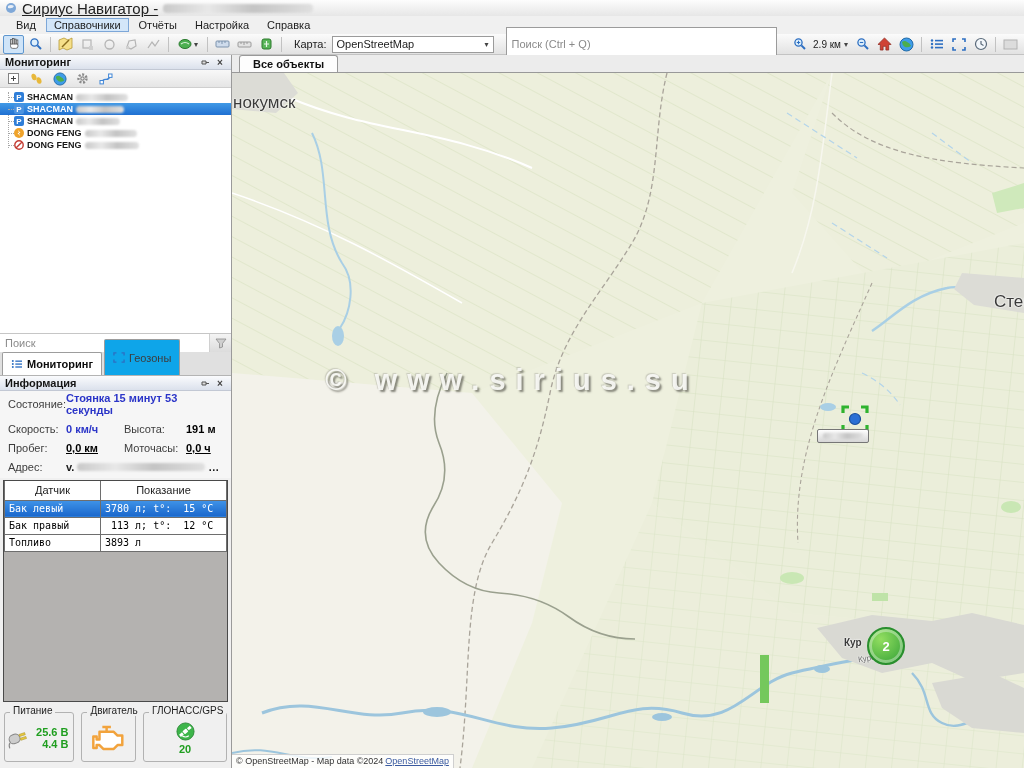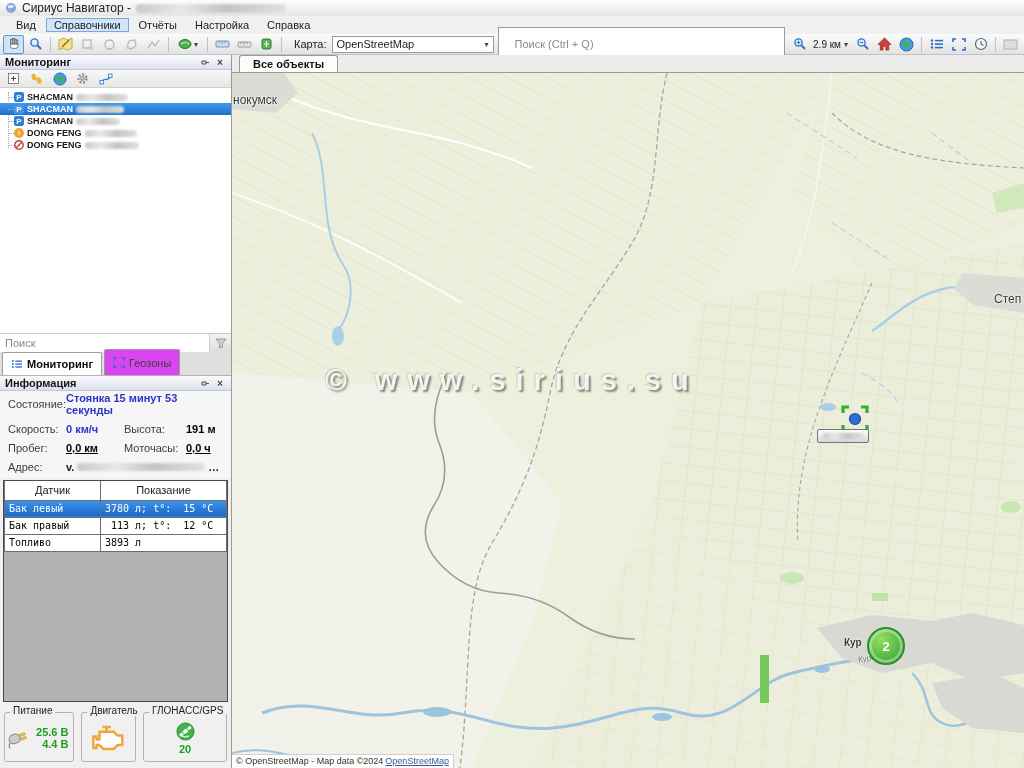--- a/index.html
+++ b/index.html
@@ -3,36 +3,36 @@
 <meta charset="utf-8">
 <style>
   * { margin:0; padding:0; box-sizing:border-box; }
   html,body { width:1024px; height:768px; overflow:hidden; }
   body { font-family:"Liberation Sans",sans-serif; font-size:11px; color:#1c1c1c; background:#f0f0f0; }
   svg { display:block; }
 
   
   .titlebar { height:16px; display:flex; align-items:center; gap:5px; padding:0 5px;
     background:linear-gradient(#fdfdfd,#e6e6e6); }
-  .titlebar .ttext { font-size:12px; color:#222; }
+  .titlebar .ttext { font-size:15px; color:#222;text-decoration:underline; }
   .menubar { height:18px; display:flex; align-items:center; gap:2px; padding:0 8px; background:#f0f0f0; }
   .menu-item { padding:1px 8px; cursor:default; }
   .menu-item.active { background:#d3e6f9; border:1px solid #7da7d8; border-radius:0; padding:0 7px; }
   .toolbar { height:21px; display:flex; align-items:center; gap:1px; padding:0 3px;
     background:linear-gradient(#fbfbfb,#e2e2e2); border-bottom:1px solid #c3c3c3; }
   .tbtn { width:21px; height:19px; display:flex; align-items:center; justify-content:center;
     border:1px solid transparent; border-radius:2px; flex:0 0 auto; }
   .tbtn.active { background:#cfe4f8; border-color:#5e96cf; }
   .tsep { width:1px; height:15px; background:#c2c2c2; margin:0 3px; flex:0 0 auto; }
   .tlabel { padding:0 4px 0 8px; flex:0 0 auto; }
   .map-select { width:162px; height:17px; background:#fff; border:1px solid #9b9b9b;
     display:flex; align-items:center; justify-content:space-between; padding:0 4px; flex:0 0 auto; }
   .arrow { font-size:8px; color:#444; }
   .tsearch { flex:1 1 auto; min-width:60px; height:34px; border:1px solid #9b9b9b; background:#fff;
-    padding:0 16px; font:inherit; color:#222; margin:0 3px; }
+    padding:0 5px; font:inherit; color:#222; margin:0 11px; }
   input::placeholder { color:#8a8a8a; opacity:1; }
   .scaletxt { font-size:10px; padding:0 2px; white-space:nowrap; }
 
   
   .main { display:flex; height:713px; }
   .sidebar { width:232px; flex:0 0 auto; background:#f0f0f0; border-right:1px solid #9a9a9a;
     display:flex; flex-direction:column; }
   .phead { height:15px; flex:0 0 auto; background:linear-gradient(#fafbfd,#dbe1ec);
     border-bottom:1px solid #c2c8d4; display:flex; align-items:center; padding:0 5px;
     font-weight:bold; color:#141414; }
@@ -52,22 +52,22 @@
   .vrow.sel { background:linear-gradient(#419ae6,#1f70d2); color:#fff; }
   .vicon { width:10px; height:10px; flex:0 0 auto; }
 
   .searchrow { height:19px; flex:0 0 auto; display:flex; border-top:1px solid #c6c6c6; background:#fff; }
   .searchrow input { flex:1; border:none; outline:none; padding:0 5px; font:inherit; }
   .filterbtn { width:22px; background:linear-gradient(#f4f4f4,#dcdcdc); border-left:1px solid #d0d0d0;
     display:flex; align-items:center; justify-content:center; }
 
   .stabs { height:24px; flex:0 0 auto; background:#e0e0e0; display:flex; align-items:flex-end;
     padding-left:2px; gap:2px; border-bottom:1px solid #b4b4b4; }
-  .stab { height:26px; display:flex; align-items:center; gap:4px; padding:0 8px;
-    border:1px solid #9d9d9d; border-bottom:none; border-radius:2px 2px 0 0; background:#d946ef; color:#3d3d3d; }
+  .stab { height:36px; display:flex; align-items:center; gap:4px; padding:0 8px;
+    border:1px solid #9d9d9d; border-bottom:none; border-radius:2px 2px 0 0; background:#0ea5e9; color:#3d3d3d; }
   .stab.active { background:#fff; font-weight:bold; color:#0c0c0c; height:23px; }
 
   .info-body { flex:0 0 auto; background:#f6f6f6; padding:1px 8px 5px 8px; display:grid;
     grid-template-columns:58px 58px 62px 1fr; row-gap:7px; align-items:center; }
   .ilabel { color:#3d3d3d; }
   .ival { font-weight:bold; color:#000; }
   .blue { color:#2b35c8; }
   .und { text-decoration:underline; }
   .span3 { grid-column:2 / span 3; }
   .addr { grid-column:2 / span 3; display:flex; align-items:center; gap:3px; font-weight:bold; }
@@ -90,21 +90,21 @@
   .greenval { color:#1f9e1f; font-weight:bold; font-size:11px; }
 
   
   .maparea { flex:1 1 auto; display:flex; flex-direction:column; min-width:0; }
   .maptabs { height:18px; flex:0 0 auto; display:flex; align-items:flex-end; padding-left:7px;
     background:#ececec; border-bottom:1px solid #999; }
   .maptab { height:17px; padding:0 13px; background:#fdfdfd; border:1px solid #999; border-bottom:none;
     border-radius:3px 3px 0 0; font-weight:bold; display:flex; align-items:center; color:#111; }
   .mapcanvas { position:relative; flex:1 1 auto; overflow:hidden; background:#eef0de; }
   .terrain { position:absolute; left:0; top:0; }
-  .maplabel { position:absolute; color:#3a3a3a; font-size:12px; white-space:nowrap;
+  .maplabel { position:absolute; color:#3a3a3a; font-size:17px; white-space:nowrap;
     text-shadow:0 0 2px #fff,0 0 2px #fff; }
   .watermark { position:absolute; top:291px; left:0; width:560px; text-align:center;
     font-size:29px; font-weight:bold; letter-spacing:10px; white-space:nowrap;
     color:rgba(250,250,246,0.92);
     text-shadow:2px 2px 2px rgba(105,105,95,0.8), -1px -1px 1px rgba(160,160,150,0.45); }
   .marker { position:absolute; left:609px; top:332px; width:28px; height:28px; }
   .mlabel { position:absolute; left:585px; top:356px; width:52px; height:14px;
     background:linear-gradient(#fefefe,#d6d6d6); border:1px solid #767676; border-radius:2px;
     display:flex; align-items:center; justify-content:center; }
   .cluster { position:absolute; left:635px; top:554px; width:38px; height:38px; border-radius:50%;

